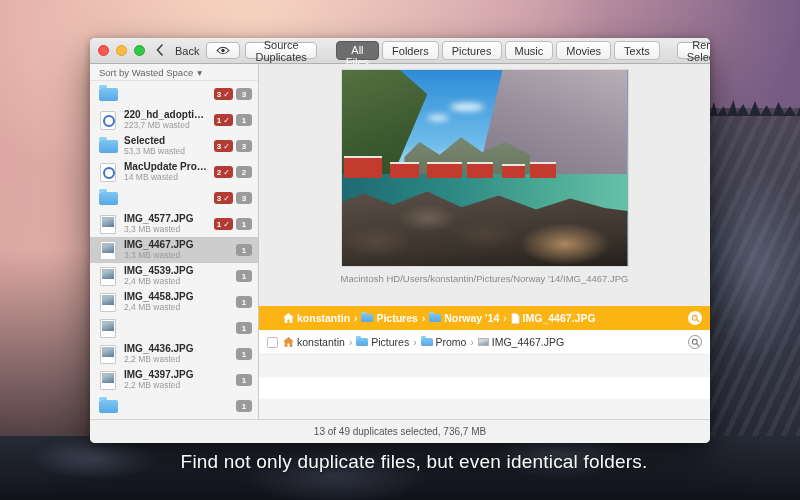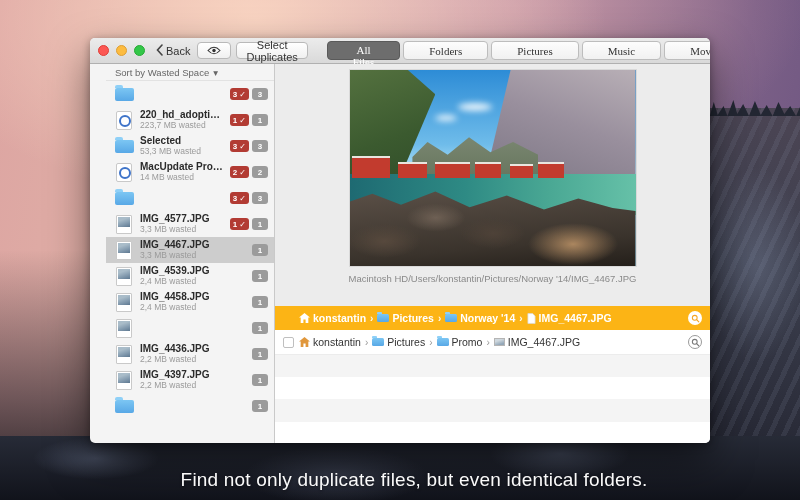--- a/index.html
+++ b/index.html
@@ -17,44 +17,44 @@
        radial-gradient(70px 140px at 55% 40%, rgba(130,140,165,.35), rgba(0,0,0,0) 70%),
        linear-gradient(195deg,#4c4554 0%,#3c3f4e 40%,#2b2d3a 75%,#1b1d27 100%);}
   .cliff-trees{position:absolute;left:702px;top:96px;width:98px;height:20px;background:#232733;
      clip-path:polygon(0 100%,4% 45%,8% 100%,12% 30%,16% 95%,22% 50%,26% 100%,32% 20%,36% 90%,42% 40%,48% 100%,54% 25%,60% 95%,66% 45%,72% 100%,78% 30%,84% 90%,90% 50%,96% 100%,100% 55%,100% 100%);}
   .ground{position:absolute;left:0;top:436px;width:800px;height:64px;
      background:
        radial-gradient(90px 30px at 12% 35%, rgba(100,110,135,.5), rgba(0,0,0,0) 70%),
        radial-gradient(130px 42px at 42% 62%, rgba(75,82,102,.5), rgba(0,0,0,0) 70%),
        radial-gradient(100px 34px at 70% 28%, rgba(100,110,135,.45), rgba(0,0,0,0) 70%),
        linear-gradient(#272b37,#11131b);}
-  .tagline{position:absolute;left:0;right:0;top:469px;text-align:center;font-size:19px;
+  .tagline{position:absolute;left:0;right:0;top:451px;text-align:center;font-size:19px;
      color:#fafafa;letter-spacing:.2px;text-shadow:0 1px 3px rgba(0,0,0,.45);padding-left:28px;}
   
   .window{position:absolute;left:90px;top:38px;width:620px;height:405px;border-radius:5px;
      background:#f4f4f4;box-shadow:0 18px 40px rgba(0,0,0,.5),0 2px 8px rgba(0,0,0,.35);
      display:flex;flex-direction:column;overflow:hidden;font-size:11px;color:#333;}
   .toolbar{height:25px;flex:0 0 25px;display:flex;align-items:center;padding:0 8px;gap:5px;
      background:linear-gradient(#ececec,#d9d9d9);border-bottom:1px solid #b0b0b0;}
   .traffic{display:flex;gap:7px;margin-right:4px;}
   .traffic span{width:11px;height:11px;border-radius:50%;display:inline-block;}
   .tl-red{background:#fc5753;border:1px solid #df3e38;box-sizing:border-box;}
   .tl-yellow{background:#fdbc40;border:1px solid #de9f34;box-sizing:border-box;}
   .tl-green{background:#33c748;border:1px solid #27aa35;box-sizing:border-box;}
-  .tb-btn{display:flex;align-items:center;gap:3px;padding:2px 9px;height:17px;box-sizing:border-box;
+  .tb-btn{display:flex;align-items:center;gap:12px;padding:2px 9px;height:17px;box-sizing:border-box;
      background:linear-gradient(#ffffff,#f0f0f0);border:1px solid #b9b9b9;border-radius:4px;
      font-size:11px;color:#333;cursor:default;font-family:inherit;}
   .back-btn{border:none;background:none;padding:2px 2px;}
   .tabs{display:flex;gap:3px;margin-left:14px;}
-  .tab{padding:2px 25px;height:19px;box-sizing:border-box;background:linear-gradient(#fdfdfd,#f1f1f1);
-     border:1px solid #bdbdbd;border-radius:4px;font-size:11px;color:#333;font-family:Liberation Serif, serif;}
+  .tab{padding:2px 9px;height:19px;box-sizing:border-box;background:linear-gradient(#fdfdfd,#f1f1f1);
+     border:1px solid #bdbdbd;border-radius:4px;font-size:11px;color:#333;font-family:Liberation Sans, sans-serif;}
   .tab.sel{background:#6d6d6d;border-color:#5a5a5a;color:#fff;}
   .remove-btn{margin-left:12px;}
   
-  .content{flex:1;display:flex;min-height:0;margin-left:16px;}
+  .content{flex:1;display:flex;min-height:0;}
   .sidebar{width:168px;flex:0 0 168px;background:#f4f4f4;border-right:1px solid #c9c9c9;
      display:flex;flex-direction:column;overflow:hidden;}
   .sort-header{height:16px;flex:0 0 16px;display:flex;align-items:center;gap:4px;padding:0 9px;
      font-size:9.5px;color:#666;border-bottom:1px solid #e2e2e2;}
   .sb-item{height:26px;flex:0 0 26px;display:flex;align-items:center;padding:0 6px 0 8px;gap:6px;box-sizing:border-box;}
   .sb-item.sel{background:#cdcdcd;}
   .fic{flex:0 0 20px;display:flex;justify-content:center;}
   .fic-folder i{display:block;width:19px;height:13px;background:linear-gradient(#7cc6f3,#58a8e6);
      border-radius:2px;position:relative;}
   .fic-folder i::before{content:"";position:absolute;top:-3px;left:0;width:8px;height:3px;
@@ -154,21 +154,21 @@
             <path d="M6 1 L1.5 6 L6 11" fill="none" stroke="#444" stroke-width="1.6" stroke-linecap="round"></path>
           </svg></span>
       <span>Back</span>
     </button>
     <button class="tb-btn">
       <span><svg viewBox="0 0 14 9" width="14" height="9">
             <path d="M1 4.5 Q7 -2 13 4.5 Q7 11 1 4.5 Z" fill="none" stroke="#333" stroke-width="1.1"></path>
             <circle cx="7" cy="4.5" r="1.7" fill="#333"></circle>
           </svg></span>
     </button>
-    <button class="tb-btn">Select Duplicates</button>
+    <button class="tb-btn">Source Duplicates</button>
     <div class="tabs" id="tabs">
         <button class="tab sel">All Files</button>
         <button class="tab">Folders</button>
         <button class="tab">Pictures</button>
         <button class="tab">Music</button>
         <button class="tab">Movies</button>
         <button class="tab">Texts</button>
       </div>
     <button class="tb-btn remove-btn">Remove Selected...</button>
 
@@ -422,15 +422,16 @@
               </svg>
             </span>
           </div>
         </div>
       <div class="stripe g"></div>
       <div class="stripe"></div>
       <div class="stripe g last"></div>
     </div>
   </div>
 
+  <div class="statusbar">13 of 49 duplicates selected, 736,7 MB</div>
 </div>
 
 <div class="tagline">Find not only duplicate files, but even identical folders.</div>
 
 </body></html>

